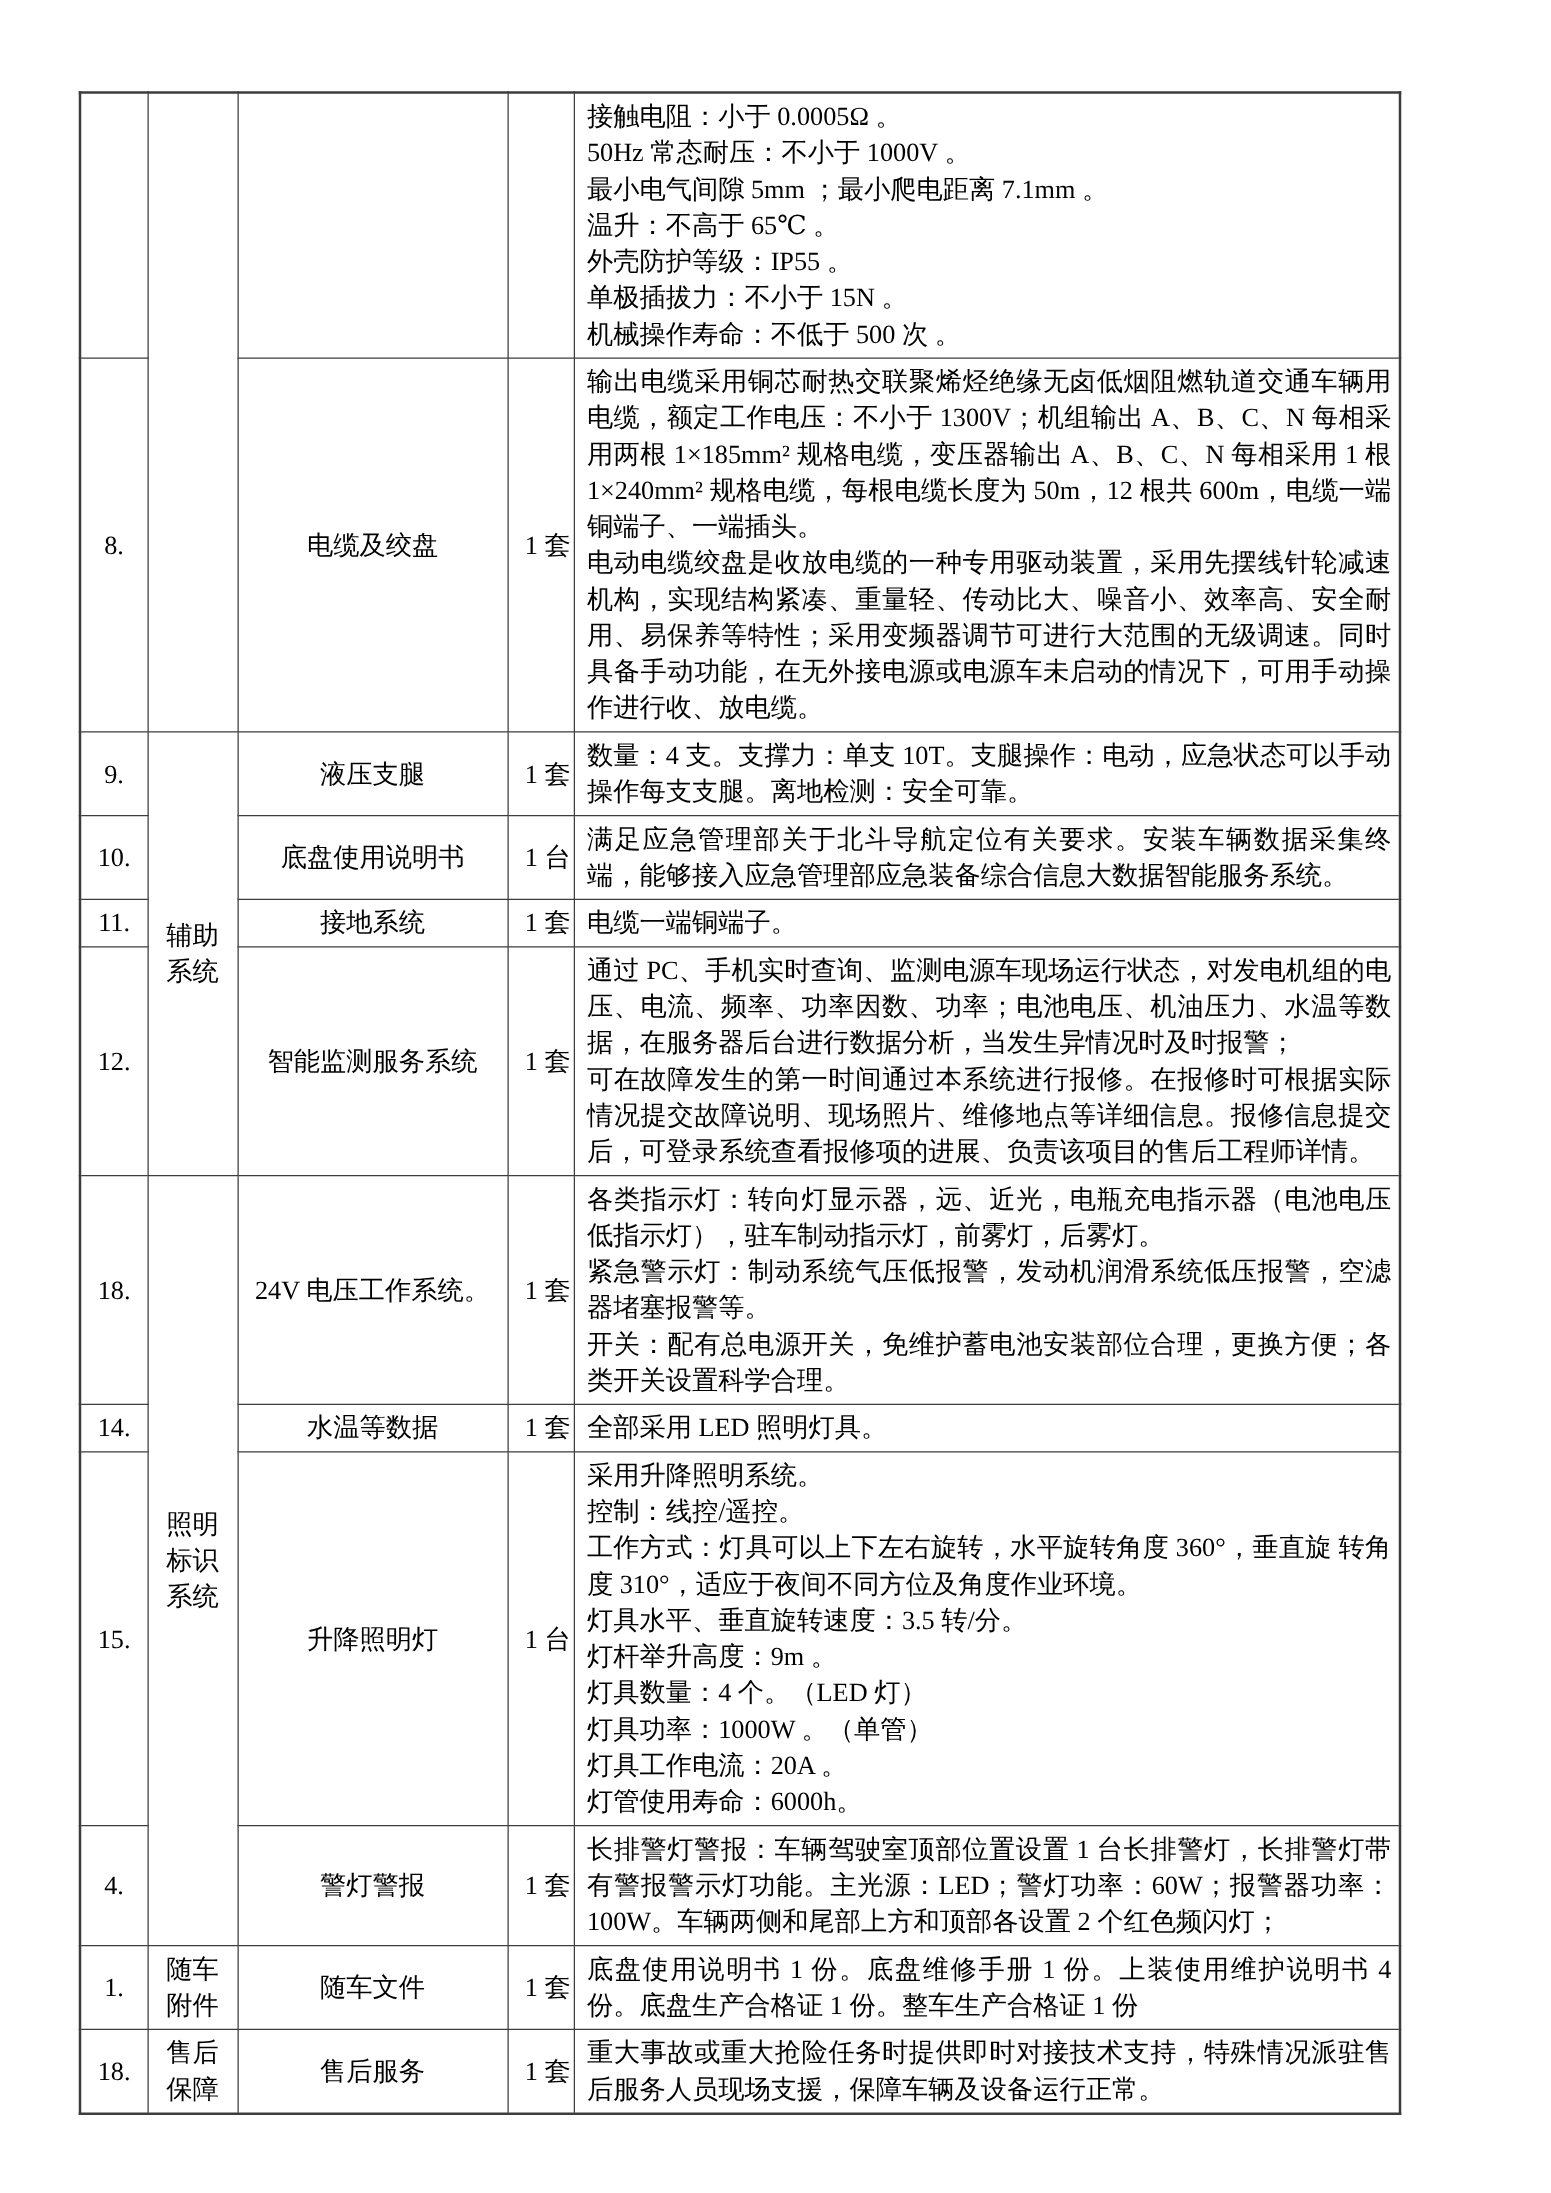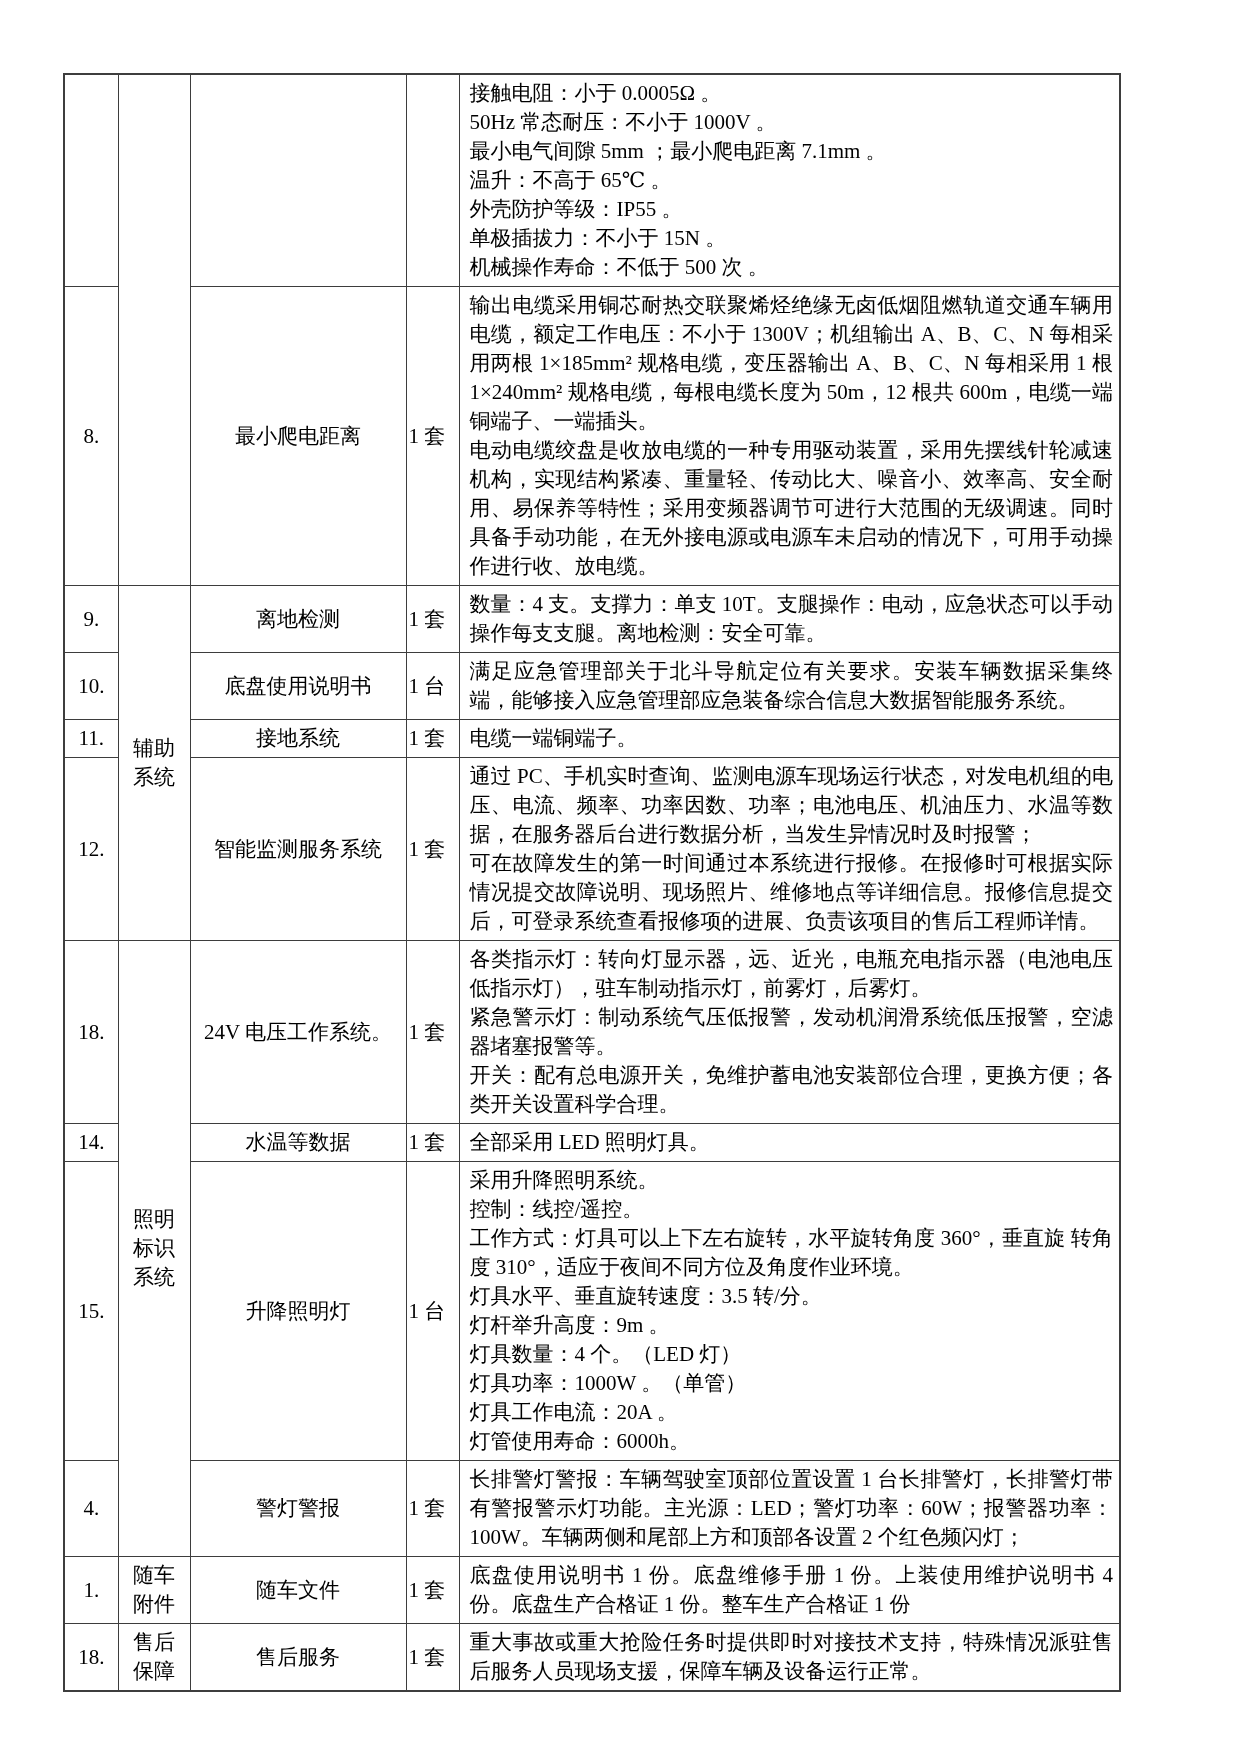--- a/index.html
+++ b/index.html
@@ -18,21 +18,21 @@
   td{
     border:1px solid #3d3d3d;
     font-size:21px;line-height:29px;
     vertical-align:middle;
     padding:2px 4px;
     word-break:break-word;
   }
   .c-no{text-align:center;padding:2px 2px;}
   .c-cat{text-align:center;white-space:pre-line;padding:2px 0;}
   .c-item{text-align:center;white-space:pre-line;padding:2px 4px;}
-  .c-qty{text-align:left;white-space:nowrap;padding:2px 2px;}
+  .c-qty{text-align:right;white-space:nowrap;padding:2px 2px;}
   .c-desc{
     text-align:justify;
     text-justify:inter-ideograph;
     white-space:pre-line;
     padding:4px 6px 4px 10px;
     vertical-align:middle;
   }
 </style>
 </head>
 <body>
@@ -55,30 +55,30 @@
           <td class="c-desc">接触电阻：小于 0.0005Ω 。
 50Hz 常态耐压：不小于 1000V 。
 最小电气间隙 5mm ；最小爬电距离 7.1mm 。
 温升：不高于 65℃ 。
 外壳防护等级：IP55 。
 单极插拔力：不小于 15N 。
 机械操作寿命：不低于 500 次 。</td>
         </tr>
         <tr>
           <td class="c-no">8.</td>
-          <td class="c-item">最小爬电距离</td>
+          <td class="c-item">电缆及绞盘</td>
           <td class="c-qty">1 套</td>
           <td class="c-desc">输出电缆采用铜芯耐热交联聚烯烃绝缘无卤低烟阻燃轨道交通车辆用电缆，额定工作电压：不小于 1300V；机组输出 A、B、C、N 每相采用两根 1×185mm² 规格电缆，变压器输出 A、B、C、N 每相采用 1 根 1×240mm² 规格电缆，每根电缆长度为 50m，12 根共 600m，电缆一端铜端子、一端插头。
 电动电缆绞盘是收放电缆的一种专用驱动装置，采用先摆线针轮减速机构，实现结构紧凑、重量轻、传动比大、噪音小、效率高、安全耐用、易保养等特性；采用变频器调节可进行大范围的无级调速。同时具备手动功能，在无外接电源或电源车未启动的情况下，可用手动操作进行收、放电缆。</td>
         </tr>
         <tr>
           <td class="c-no">9.</td>
           <td class="c-cat" rowspan="4">辅助
 系统</td>
-          <td class="c-item">离地检测</td>
+          <td class="c-item">液压支腿</td>
           <td class="c-qty">1 套</td>
           <td class="c-desc">数量：4 支。支撑力：单支 10T。支腿操作：电动，应急状态可以手动操作每支支腿。离地检测：安全可靠。</td>
         </tr>
         <tr>
           <td class="c-no">10.</td>
           <td class="c-item">底盘使用说明书</td>
           <td class="c-qty">1 台</td>
           <td class="c-desc">满足应急管理部关于北斗导航定位有关要求。安装车辆数据采集终端，能够接入应急管理部应急装备综合信息大数据智能服务系统。</td>
         </tr>
         <tr>

